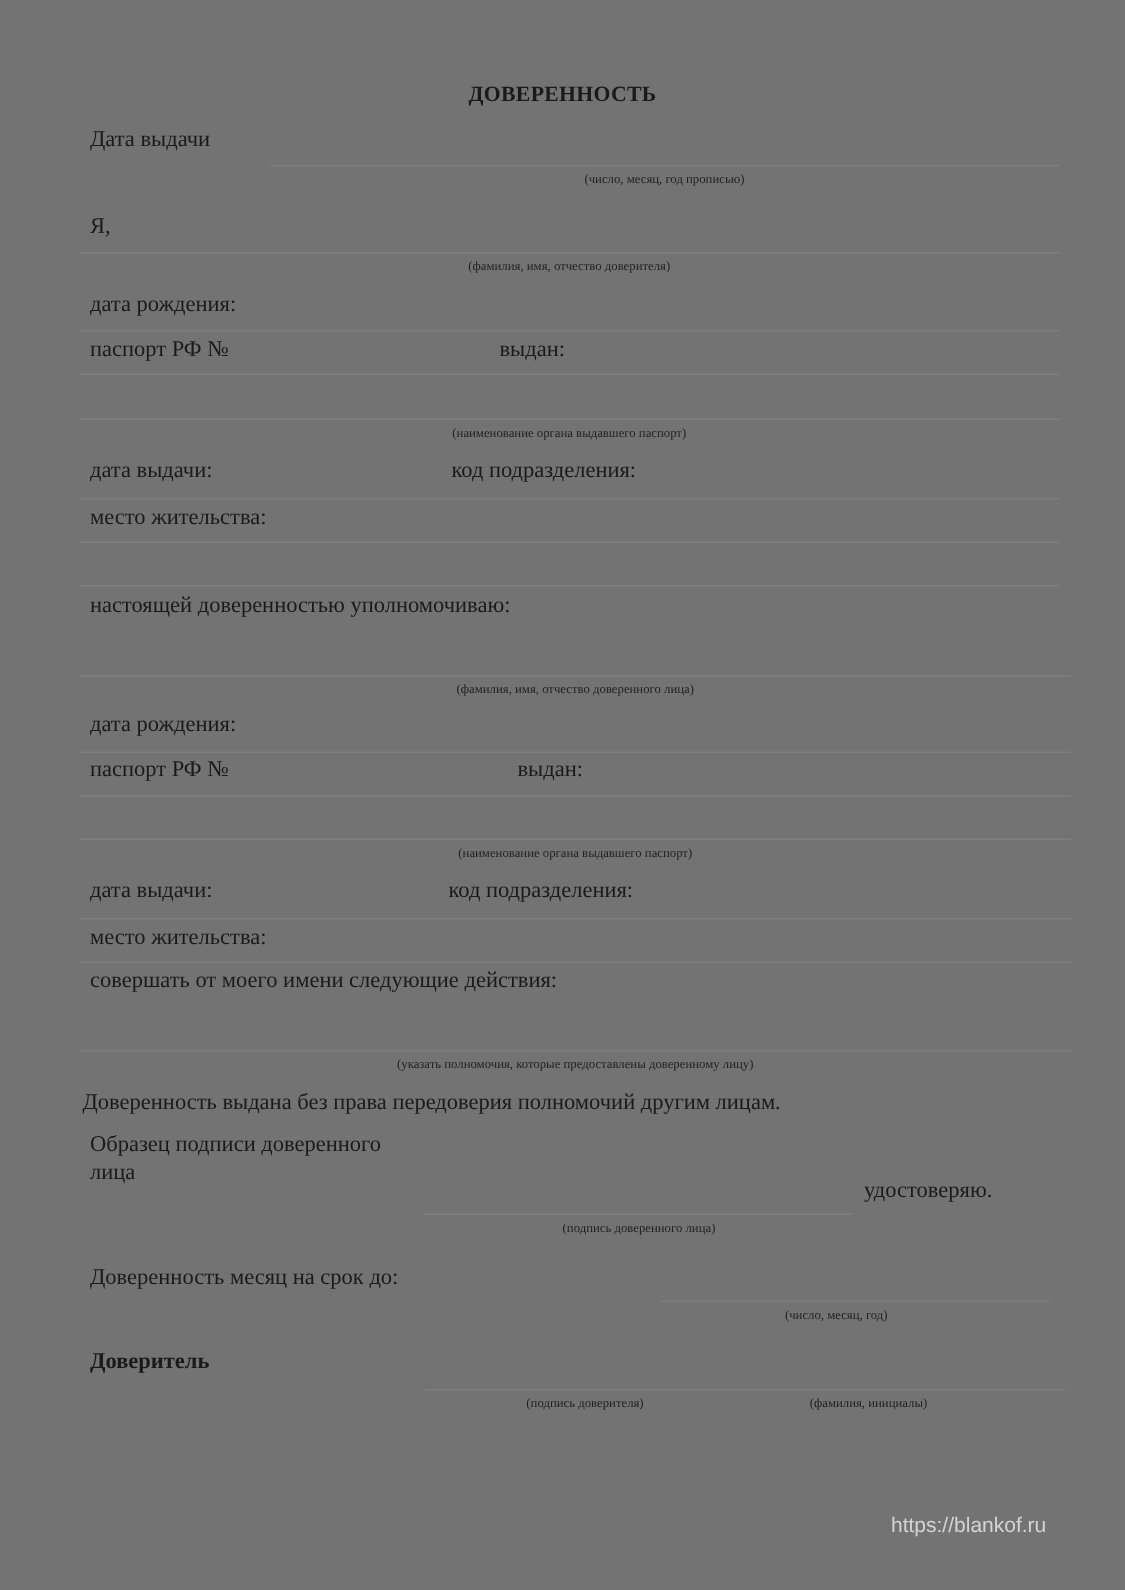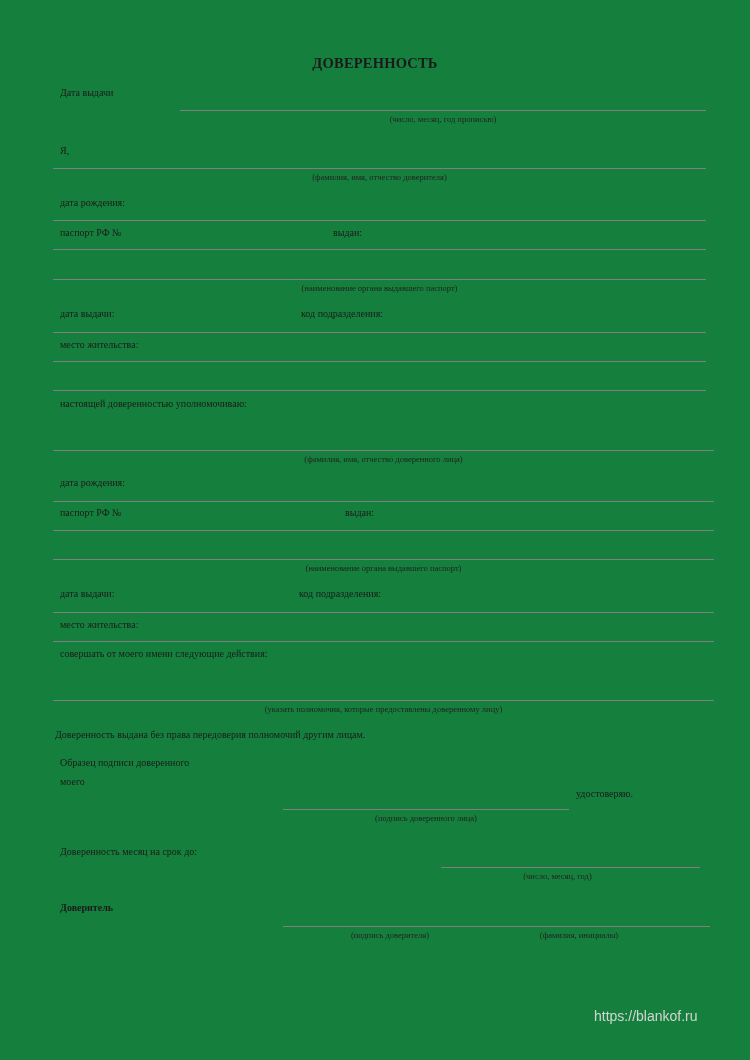--- a/index.html
+++ b/index.html
@@ -1,19 +1,19 @@
 <!DOCTYPE html>
 <html><head>
 <meta charset="utf-8">
 <style>
   html, body { margin:0; padding:0; background:#ffffff; }
   body { width:750px; height:1060px; position:relative; overflow:hidden;
          font-family:"Liberation Serif", serif; color:#1a1a1a; }
-  .page { position:absolute; left:0; top:0; width:750px; height:1060px; background:#15803d; }
-  .t { position:absolute; white-space:nowrap; font-size:10px; line-height:18px; }
+  .page { position:absolute; left:0; top:0; width:750px; height:1060px; background:#737373; }
+  .t { position:absolute; white-space:nowrap; font-size:15px; line-height:18px; }
   .title { position:absolute; left:0; width:750px; top:55px; text-align:center;
            font-weight:bold; font-size:14.5px; letter-spacing:0.2px; }
   .line { position:absolute; height:0; border-top:1.6px solid #7f7f7f; }
   .cap { position:absolute; font-size:8.5px; line-height:10px; white-space:nowrap;
          text-align:center; color:#222; }
   .watermark { position:absolute; left:594px; top:1008px; font-family:"Liberation Sans", sans-serif;
                font-size:14px; color:#d4d4d4;text-align:center; }
 </style>
 </head>
 <body>
@@ -67,21 +67,21 @@
   <div class="t" style="left:60px;top:616px;">место жительства:</div>
   <div class="line" style="left:53px;top:641px;width:661px;"></div>
 
   <div class="t" style="left:60px;top:645px;">совершать от моего имени следующие действия:</div>
   <div class="line" style="left:53px;top:700px;width:661px;"></div>
   <div class="cap" style="left:53px;top:704px;width:661px;">(указать полномочия, которые предоставлены доверенному лицу)</div>
 
   <div class="t" style="left:55px;top:726px;">Доверенность выдана без права передоверия полномочий другим лицам.</div>
 
   <div class="t" style="left:60px;top:754px;">Образец подписи доверенного</div>
-  <div class="t" style="left:60px;top:773px;">моего</div>
+  <div class="t" style="left:60px;top:773px;">лица</div>
   <div class="t" style="left:576px;top:785px;">удостоверяю.</div>
   <div class="line" style="left:283px;top:809px;width:286px;"></div>
   <div class="cap" style="left:283px;top:813px;width:286px;">(подпись доверенного лица)</div>
 
   <div class="t" style="left:60px;top:843px;">Доверенность месяц на срок до:</div>
   <div class="line" style="left:441px;top:867px;width:259px;"></div>
   <div class="cap" style="left:428px;top:871px;width:259px;">(число, месяц, год)</div>
 
   <div class="t" style="left:60px;top:899px;font-weight:bold;">Доверитель</div>
   <div class="line" style="left:283px;top:926px;width:427px;"></div>

